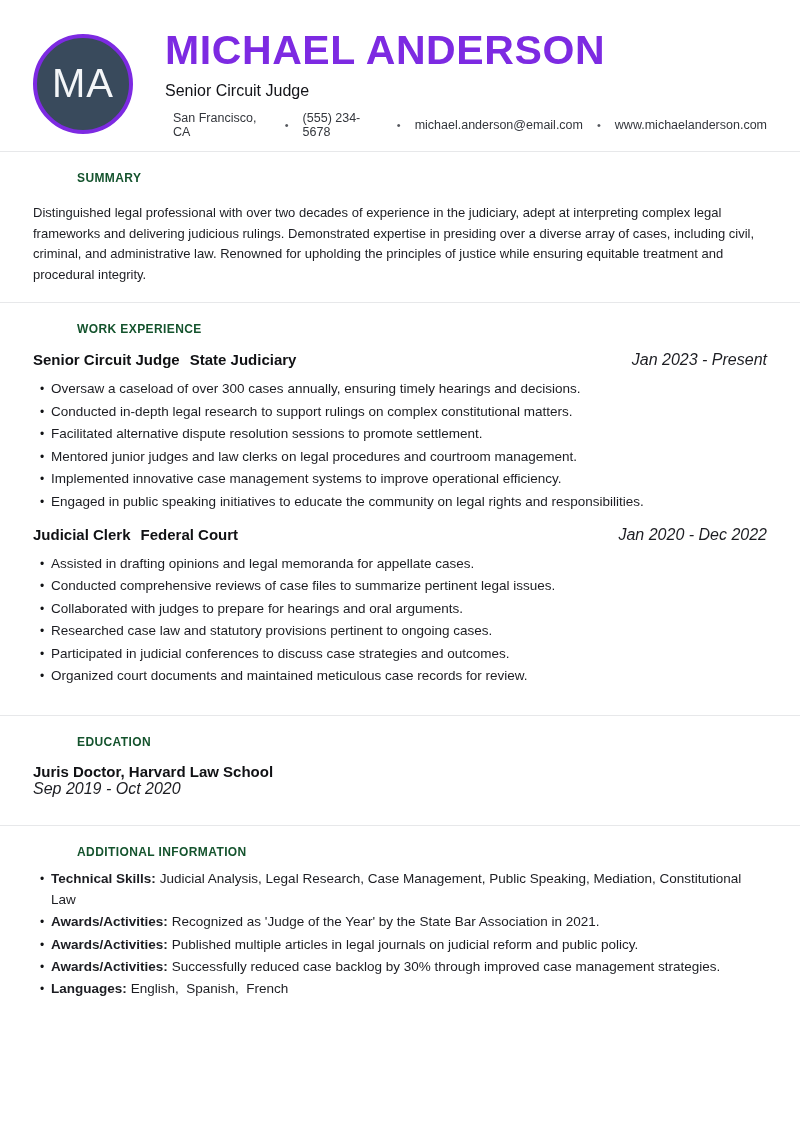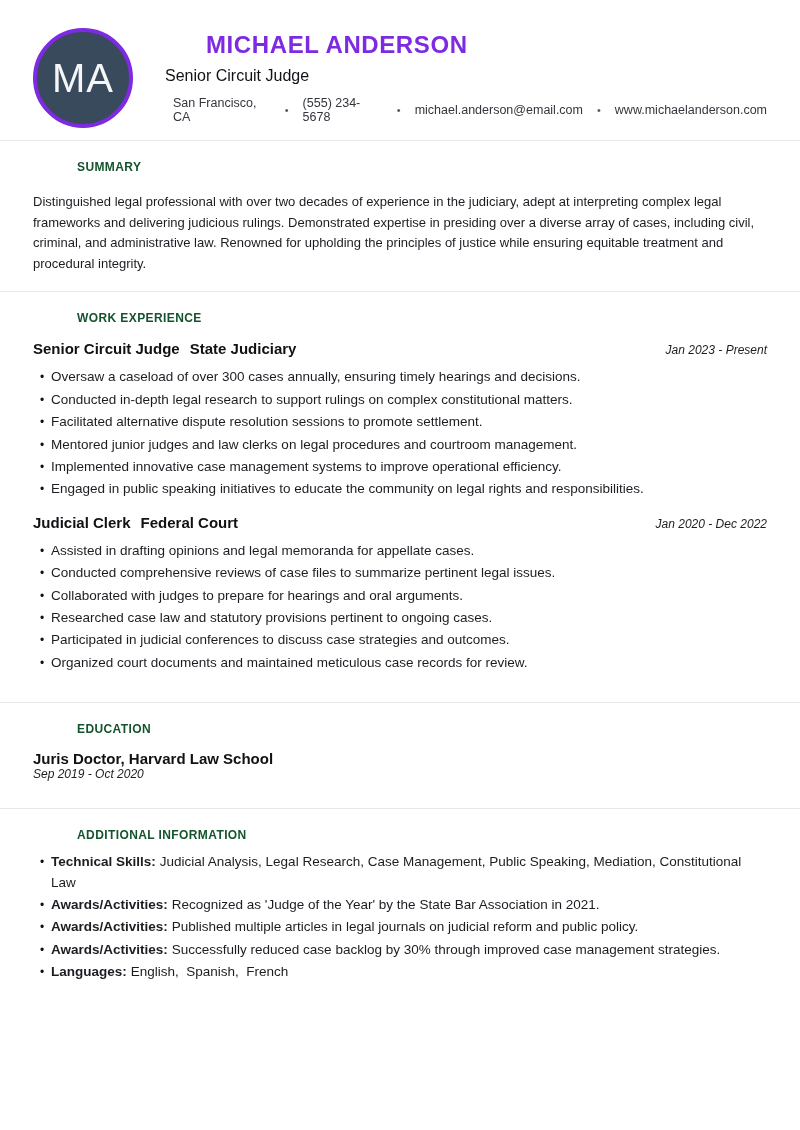--- a/index.html
+++ b/index.html
@@ -33,25 +33,24 @@
   }
   .avatar-initials {
     color: #f4f6f8;
     font-size: 40px;
     font-weight: 500;
     letter-spacing: 1px;
   }
   .header-text { display: flex; flex-direction: column; }
   .name {
     color: #7d2ae2;
-    font-size: 24px;
+    font-size: 41px;
     font-weight: 800;
     letter-spacing: 0.6px;
     line-height: 1.1;
-    margin-left: 41px;
   }
   .job-title-header {
     margin-top: 9px;
     font-size: 16px;
     font-weight: 500;
     color: #121318;
   }
   .contact-row {
     margin-top: 11px;
     display: flex;
@@ -99,21 +98,21 @@
     margin-top: 15px;
   }
   .entry-titles { display: flex; align-items: baseline; }
   .entry-position, .entry-company {
     font-size: 15px;
     font-weight: 700;
     color: #101114;
   }
   .entry-company { margin-left: 10px; }
   .entry-dates {
-    font-size: 12px;
+    font-size: 16px;
     font-style: italic;
     color: #1c1d22;
     white-space: nowrap;
   }
 
   ul.bullet-list {
     list-style: none;
     margin-top: 10px;
   }
   ul.bullet-list li {

